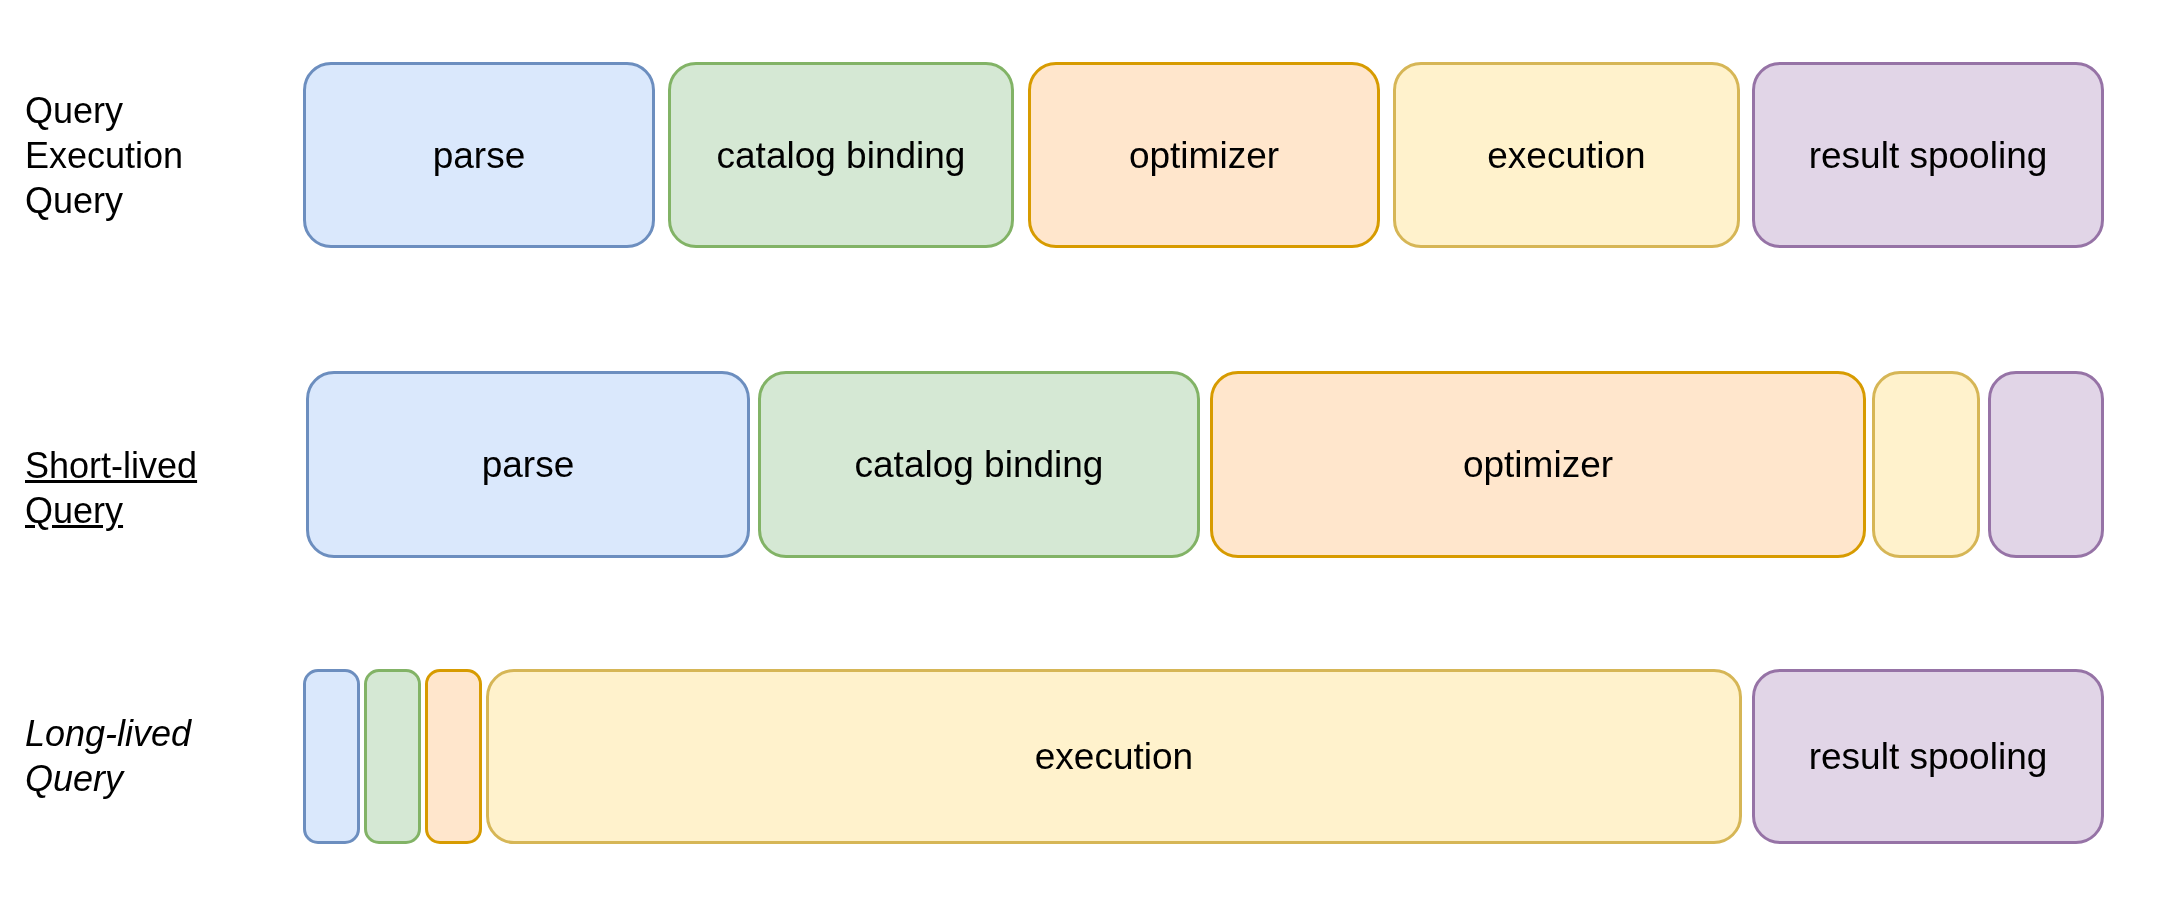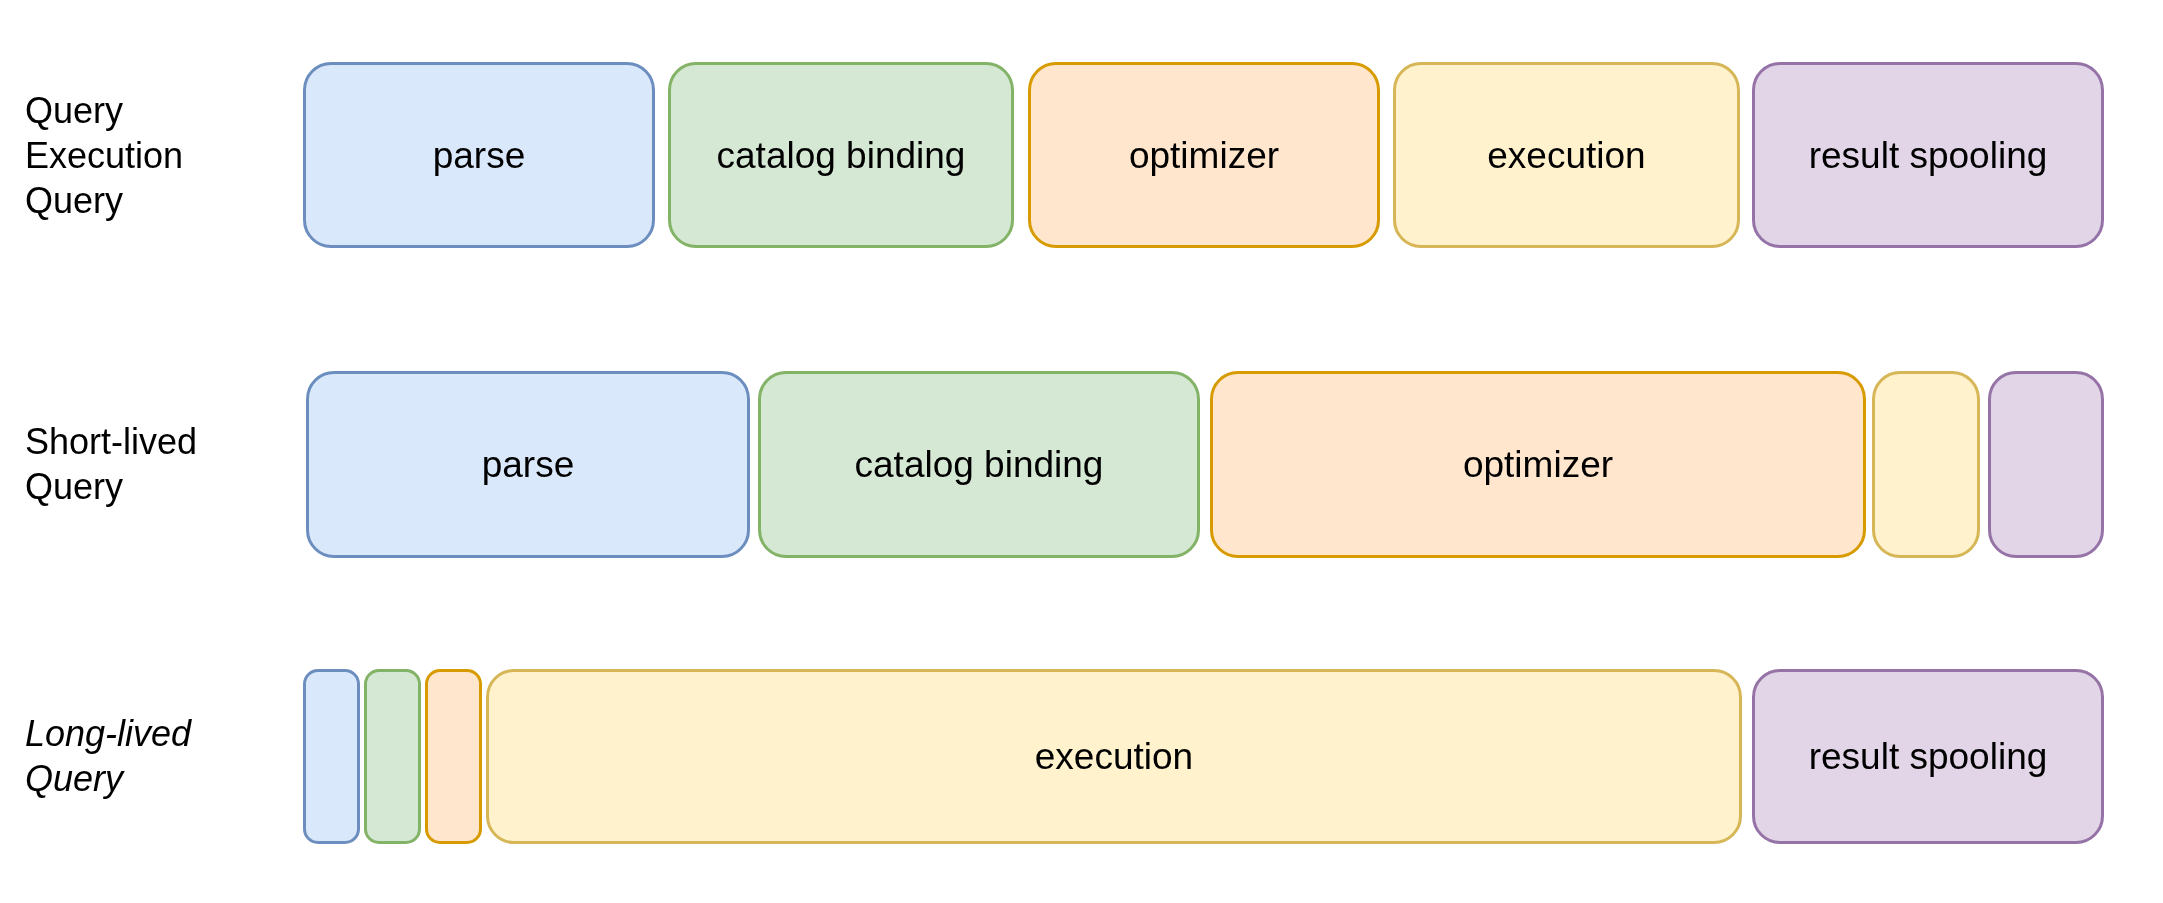--- a/index.html
+++ b/index.html
@@ -62,21 +62,21 @@
     </div>
     <div class="segment" style="left: 1028px; top: 62px; width: 352px; height: 186px; background: rgb(255, 230, 204); border-color: rgb(215, 155, 0); border-radius: 28px;">
       <span class="segment-label">optimizer</span>
     </div>
     <div class="segment" style="left: 1393px; top: 62px; width: 347px; height: 186px; background: rgb(255, 242, 204); border-color: rgb(214, 182, 86); border-radius: 28px;">
       <span class="segment-label">execution</span>
     </div>
     <div class="segment" style="left: 1752px; top: 62px; width: 352px; height: 186px; background: rgb(225, 213, 231); border-color: rgb(150, 115, 166); border-radius: 28px;">
       <span class="segment-label">result spooling</span>
     </div>
-    <div class="row-label" style="top: 419px;">
+    <div class="row-label" style="top: 443px; text-decoration: underline;">
       <div class="row-label-line">Short-lived</div>
       <div class="row-label-line">Query</div>
     </div>
     <div class="segment" style="left: 306px; top: 371px; width: 444px; height: 187px; background: rgb(218, 232, 252); border-color: rgb(108, 142, 191); border-radius: 28px;">
       <span class="segment-label">parse</span>
     </div>
     <div class="segment" style="left: 758px; top: 371px; width: 442px; height: 187px; background: rgb(213, 232, 212); border-color: rgb(130, 179, 102); border-radius: 28px;">
       <span class="segment-label">catalog binding</span>
     </div>
     <div class="segment" style="left: 1210px; top: 371px; width: 656px; height: 187px; background: rgb(255, 230, 204); border-color: rgb(215, 155, 0); border-radius: 28px;">

